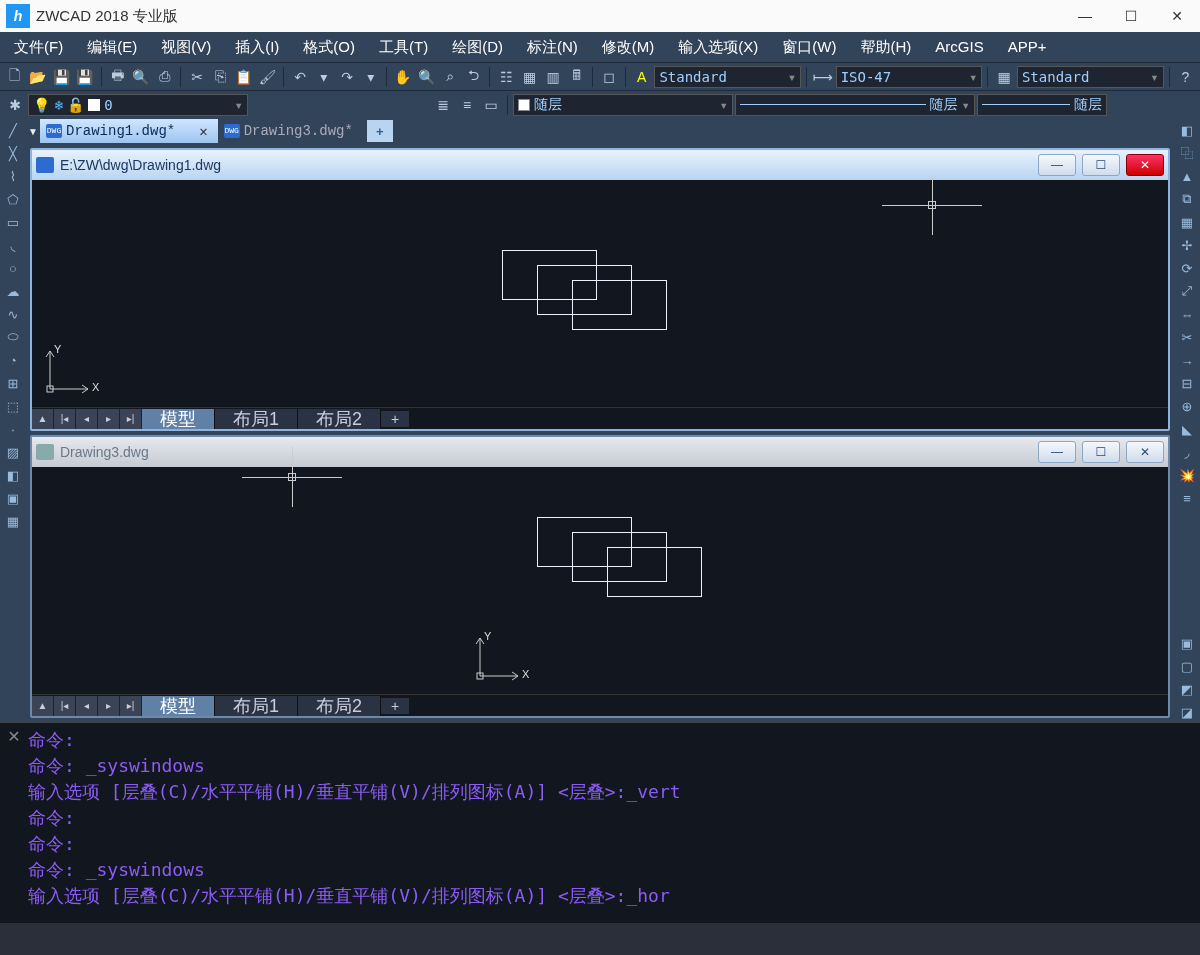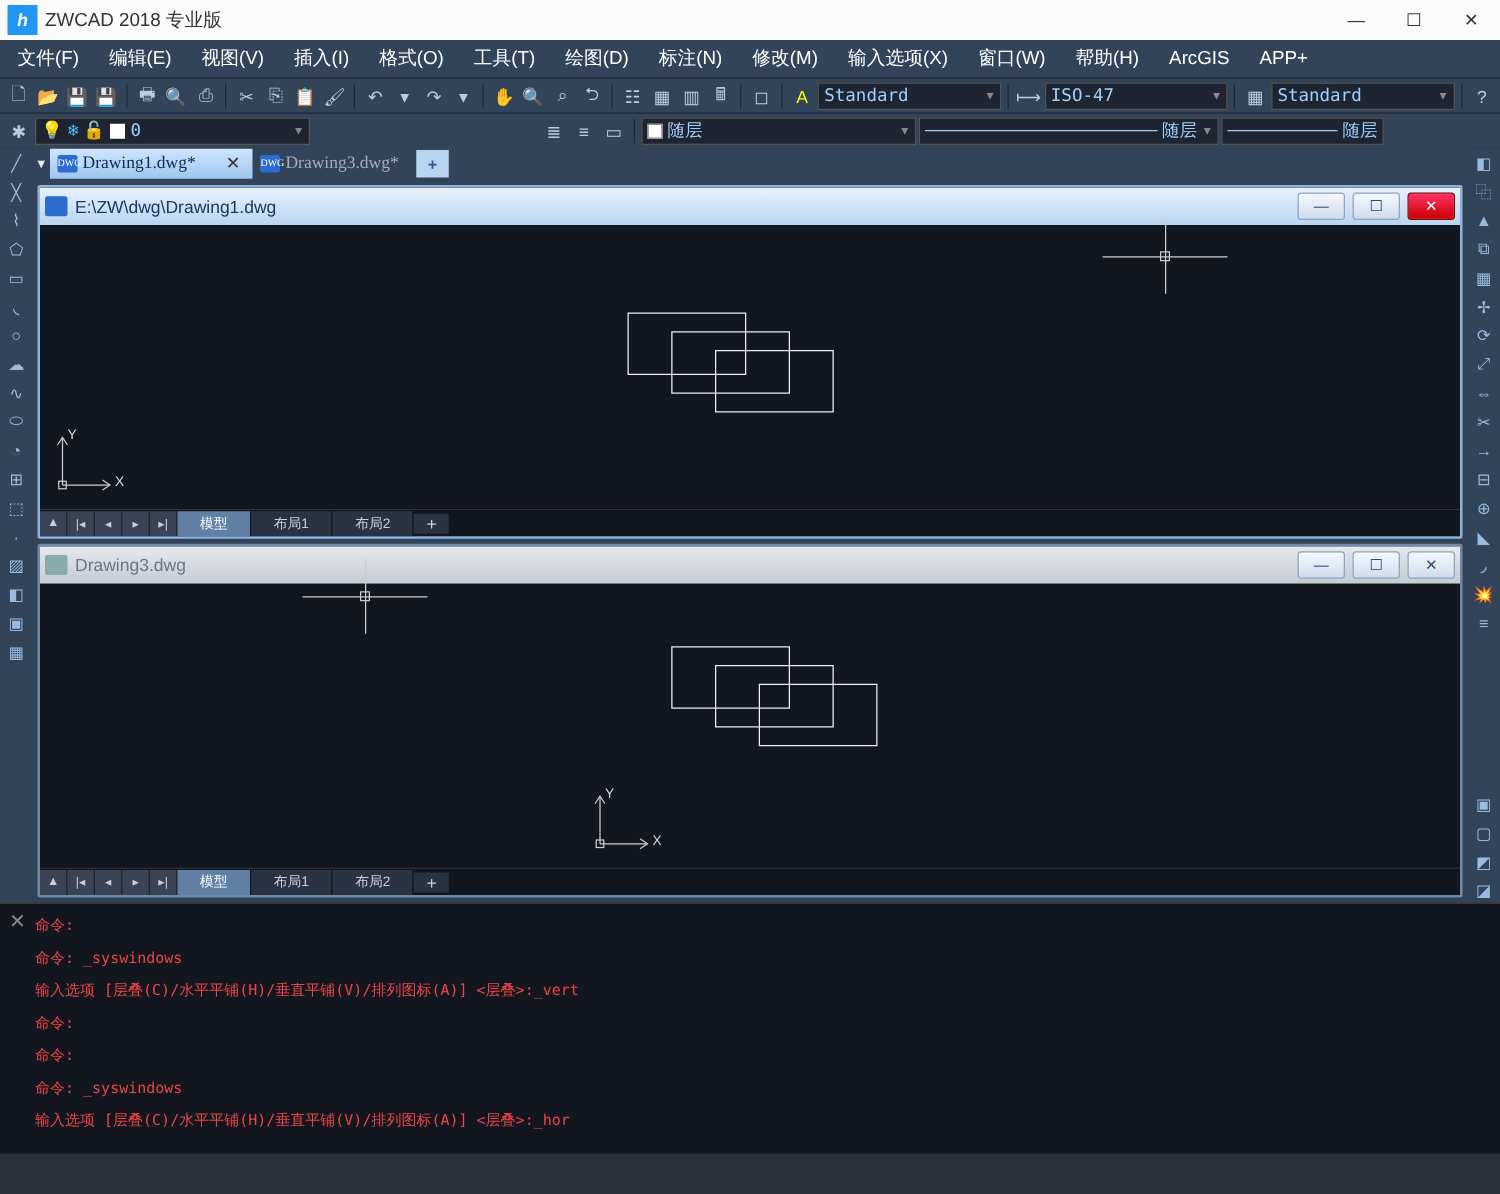--- a/index.html
+++ b/index.html
@@ -20,21 +20,21 @@
 .tb-combo{height:22px;background:#1e2530;border:1px solid #555;display:flex;align-items:center;padding:0 4px;color:#9ecfff;font-family:monospace;font-size:14px;gap:4px}
 .tb-combo .dd{margin-left:auto;color:#888}
 
 .workspace{display:flex;height:604px}
 .side-tb{width:26px;background:#32445a;display:flex;flex-direction:column;align-items:center;padding-top:2px;gap:3px}
 .side-btn{width:20px;height:20px;display:flex;align-items:center;justify-content:center;font-size:13px;color:#9bd}
 .center{flex:1;display:flex;flex-direction:column;background:#32445a}
 
 .doc-tabs{height:26px;display:flex;align-items:center;background:#32445a;gap:0}
 .dt-handle{width:14px;color:#eee;text-align:center;font-size:10px}
-.doc-tab{height:24px;display:flex;align-items:center;padding:0 10px 0 6px;gap:4px;color:#aab;font-family:Liberation Serif, serif;font-size:14px}
+.doc-tab{height:24px;display:flex;align-items:center;padding:0 10px 0 6px;gap:4px;color:#aab;font-family:Liberation Mono, monospace;font-size:14px}
 .doc-tab.active{background:linear-gradient(#cfe6ff,#9ec5ef);color:#0a2a5a}
 .doc-tab .dwg-ic{width:16px;height:14px;background:#2c6bcf;border-radius:2px;font-size:8px;color:#fff;line-height:14px;text-align:center}
 .doc-tab .x{margin-left:20px;color:#333;font-size:14px}
 .doc-add{width:26px;height:22px;background:#b9d4f0;display:flex;align-items:center;justify-content:center;color:#2a5a9a;font-weight:bold;margin-left:4px}
 
 .mdi{flex:1;padding:4px;display:flex;flex-direction:column;gap:4px;background:#32445a}
 .child{flex:1;border:2px solid #8db3de;background:#12161f;display:flex;flex-direction:column;border-radius:2px;overflow:hidden}
 .child.inactive{border-color:#6f8aa8}
 .child-title{height:30px;background:linear-gradient(#e8f2ff,#b9d4f0);display:flex;align-items:center;padding:0 4px;gap:6px;color:#1a3860;font-size:14px}
 .child.inactive .child-title{background:linear-gradient(#e6e9ed,#c5cbd3);color:#6a7888}
@@ -44,27 +44,27 @@
 .canvas{flex:1;background:#12161f;position:relative}
 .rect{position:absolute;border:1px solid #eef}
 .cursor{position:absolute;width:100px;height:60px}
 .cursor::before,.cursor::after{content:"";position:absolute;background:#ccc}
 .cursor::before{left:50%;top:0;width:1px;height:100%}
 .cursor::after{top:50%;left:0;height:1px;width:100%}
 .cursor .pick{position:absolute;left:50%;top:50%;width:8px;height:8px;border:1px solid #ccc;transform:translate(-50%,-50%)}
 .ucs{position:absolute;left:10px;bottom:8px;color:#ddd;font-size:11px;font-family:sans-serif}
 .layout-tabs{height:22px;background:#12161f;display:flex;align-items:center;gap:0;border-top:1px solid #333}
 .lt-nav{width:22px;height:20px;background:#3a4456;display:flex;align-items:center;justify-content:center;font-size:10px;color:#ccd;border-right:1px solid #222}
-.lt-tab{height:20px;padding:0 18px;background:#2a3344;color:#ccd;border-right:1px solid #111;font-size:11px;line-height:20px}
+.lt-tab{height:20px;padding:0 18px;background:#2a3344;color:#ccd;border-right:1px solid #111;font-size:18px;line-height:20px}
 .lt-tab.active{background:#6080a6;color:#fff}
 .lt-add{width:28px;text-align:center;color:#ccd;font-size:14px;background:#2a3344}
 
 .cmd{height:201px;background:#12161f;display:flex;border-top:1px solid #444}
 .cmd-x{width:28px;color:#888;font-size:16px;text-align:center;padding-top:4px}
-.cmd-text{flex:1;font-family:"NSimSun","SimSun",monospace;font-size:12px;color:#ef4444;line-height:26px;white-space:pre;padding:4px 0;overflow:hidden}
+.cmd-text{flex:1;font-family:"NSimSun","SimSun",monospace;font-size:18px;color:#8b5cf6;line-height:26px;white-space:pre;padding:4px 0;overflow:hidden}
 </style>
 </head>
 <body>
 
 <div class="titlebar">
   <div class="app-icon">h</div>
   <div class="title-text">ZWCAD 2018 专业版</div>
   <div class="title-spacer"></div>
   <div class="win-btn">—</div>
   <div class="win-btn">☐</div>

